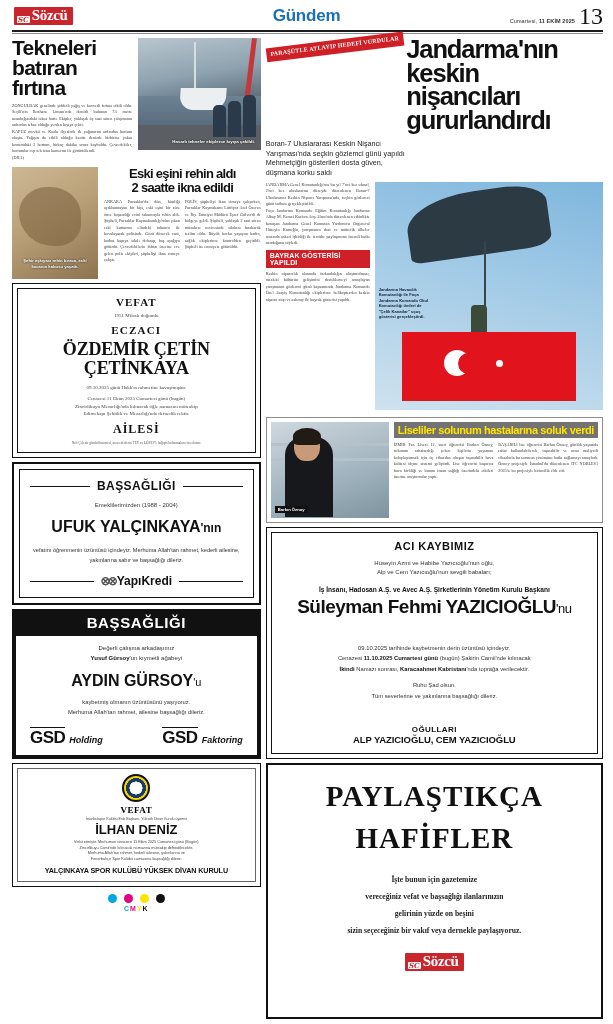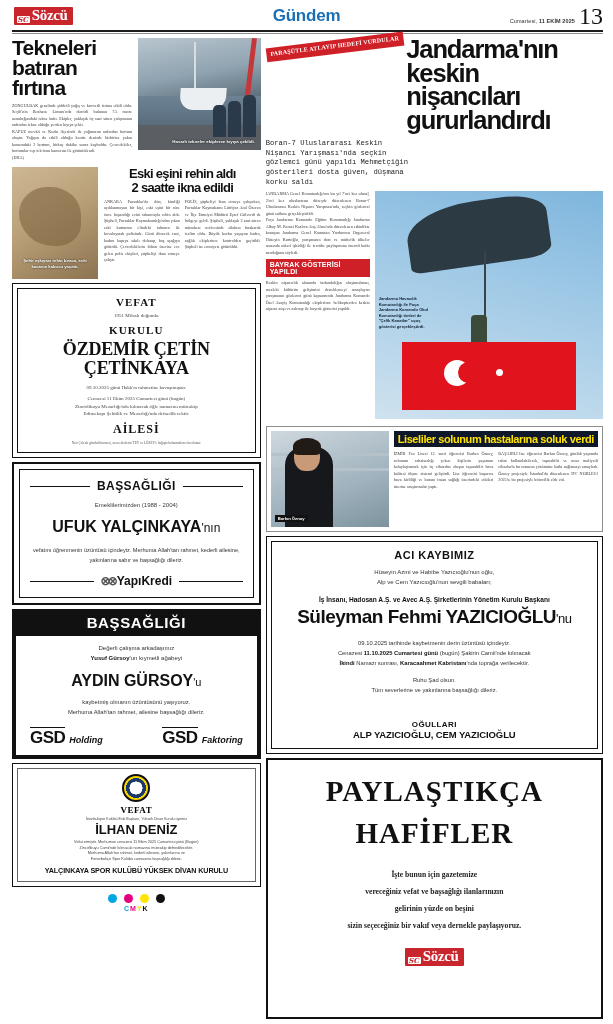--- a/index.html
+++ b/index.html
@@ -161,21 +161,21 @@
     padding: 3px 4px; transform: rotate(-7deg);
     font-family: "Liberation Serif", serif;
     text-align: center; letter-spacing: 0.2px; flex: none;
     margin-top: 2px;
   }
   .jandarma-head {
     flex: 1;
     font-size: 25.5px; letter-spacing: -1.1px; line-height: 0.93;
   }
   .jandarma-sub {
-    font-family: Liberation Mono, monospace;
+    font-family: Liberation Sans, sans-serif;
     font-size: 7.2px; line-height: 1.35; color: #1b1b1b;
     width: 145px; margin-top: 6px;
   }
   .jandarma-body-wrap { display: flex; gap: 5px; margin-top: 4px; }
   .jandarma-textcol { width: 104px; }
   .jandarma-photo {
     flex: 1; position: relative; overflow: hidden; min-height: 228px;
     background: linear-gradient(195deg,#7fb6dd 0%,#9fc9e6 40%,#cfe2ef 100%);
   }
   .jandarma-photo .chopper {
@@ -248,21 +248,21 @@
     position: absolute; left: 19%; top: 7%; width: 28px; height: 17px;
     background: #221a14; border-radius: 50% 50% 20% 20%;
   }
   .lise-name {
     position: absolute; left: 4px; bottom: 5px;
     background: #111; color: #fff; font-size: 4.2px; font-weight: 700;
     padding: 1px 3px;
   }
   .lise-right { flex: 1; }
   .lise-head {
-    background: #0f172a; color: #ffe400;
+    background: #737373; color: #ffe400;
     font-weight: 700; font-size: 11px; letter-spacing: -0.4px;
     padding: 2px 4px; margin-bottom: 4px; white-space: nowrap;
   }
 
   
   .obit {
     border: 1px solid #111; background: #fff;
     padding: 4px; text-align: center;
     font-family: "Liberation Serif", serif; color: #111;
   }
@@ -294,21 +294,21 @@
     font-weight: 700; font-size: 12px; letter-spacing: 0.4px; color: #111;
   }
   .bs-sub {
     font-family: "Liberation Sans", sans-serif;
     font-size: 6px; color: #3a3a3a; margin-bottom: 10px;
   }
   .bs-name {
     font-family: "Liberation Sans", sans-serif;
     font-weight: 700; font-size: 16px; color: #111; margin-bottom: 10px;
   }
-  .bs-name .suffix { font-weight: 400; font-size: 12px; text-align: center; }
+  .bs-name .suffix { font-weight: 700; font-size: 12px; text-align: center; }
   .bs-text {
     font-family: "Liberation Sans", sans-serif;
     font-size: 5.6px; line-height: 1.7; color: #333; margin-bottom: 9px;
   }
   .bs-logo-line { display: flex; align-items: center; gap: 7px; }
   .bs-logo-line::before, .bs-logo-line::after {
     content: ""; flex: 1; height: 1px; background: #111;
   }
   .yk-logo {
     display: inline-flex; align-items: center; gap: 2px;
@@ -364,21 +364,21 @@
 
   
   .aci-box { border: 1px solid #111; padding: 4px; background:#fff; }
   .aci-inner {
     border: 1px solid #111; padding: 7px 10px 8px;
     text-align: center; font-family: "Liberation Sans", sans-serif;
   }
   .aci-title { font-weight: 700; font-size: 11px; letter-spacing: 0.5px; color: #111; }
   .aci-rel { font-size: 6px; color: #333; line-height: 1.6; margin: 7px 0 8px; }
   .aci-role { font-weight: 700; font-size: 6.6px; color: #111; margin-bottom: 3px; }
-  .aci-name { font-weight: 700; font-size: 19px; color: #111; letter-spacing: -0.5px; margin-bottom: 10px; }
+  .aci-name { font-weight: 700; font-size: 19px; color: #111; letter-spacing: -0.5px; margin-bottom: 25px; }
   .aci-name .suffix { font-weight: 400; font-size: 13px; }
   .aci-line { font-size: 5.8px; line-height: 1.8; color: #333; }
   .aci-line b { color: #111; }
   .aci-sons-label { font-weight: 700; font-size: 8px; margin-top: 24px; color: #111; letter-spacing: 0.4px; }
   .aci-sons { font-weight: 700; font-size: 9.5px; color: #111; letter-spacing: -0.1px; }
 
   
   .acilar-box { border: 2px solid #111; background: #fff; padding: 10px 12px 12px; text-align: center; flex: 1; }
   .acilar-word {
     font-family: "Liberation Serif", serif; font-weight: 700;
@@ -468,21 +468,21 @@
             <div class="body-col blur">ANKARA Pursaklar'da dün, kimliği açıklanmayan bir kişi, eski eşini bir süre önce boşandığı evini tabancayla rehin aldı. Şüpheli, Pursaklar Kaymakamlığı'ndan çıkan eski kurtarma elindeki tabanca ile kovalayarak polisinde. Gözü dönerek cani, kadını kapıya sıkılı dolanıp, baş aşağıya götürdü. Çevredekilerin ihbarı üzerine eve gelen polis ekipleri, şüpheliyi ikna etmeye çalıştı.</div>
             <div class="body-col blur">POLİS, şüpheliyi ikna etmeye çalışırken, Pursaklar Kaymakamı Lütfiyar Anıl Özeren ve İlçe Emniyet Müdürü Eşref Gülverdi de bölgeye geldi. Şüpheli, yaklaşık 2 saat süren müzakere neticesinde silahını bırakarak teslim oldu. Büyük korku yaşayan kadın, sağlık ekiplerince kontrolden geçirildi. Şüpheli ise emniyete götürüldü.</div>
           </div>
         </div>
       </div>
 
       <div class="obit">
         <div class="obit-inner">
           <div class="obit-kicker">VEFAT</div>
           <div class="obit-small">1951 Milaslı doğumlu</div>
-          <div class="obit-role">KURULU</div>
+          <div class="obit-role">ECZACI</div>
           <div class="obit-name">
             <div>ÖZDEMİR ÇETİN</div>
             <div>ÇETİNKAYA</div>
           </div>
           <div class="obit-small">09.10.2025 günü Hakk'ın rahmetine kavuşmuştur.</div>
           <div class="obit-small">
             <div>Cenazesi 11 Ekim 2025 Cumartesi günü (bugün)</div>
             <div>Zincirlikuyu Mezarlığı'nda kılınacak öğle namazını müteakip</div>
             <div>Edirnekapı Şehitlik ve Mezarlığı'nda defnedilecektir.</div>
           </div>

